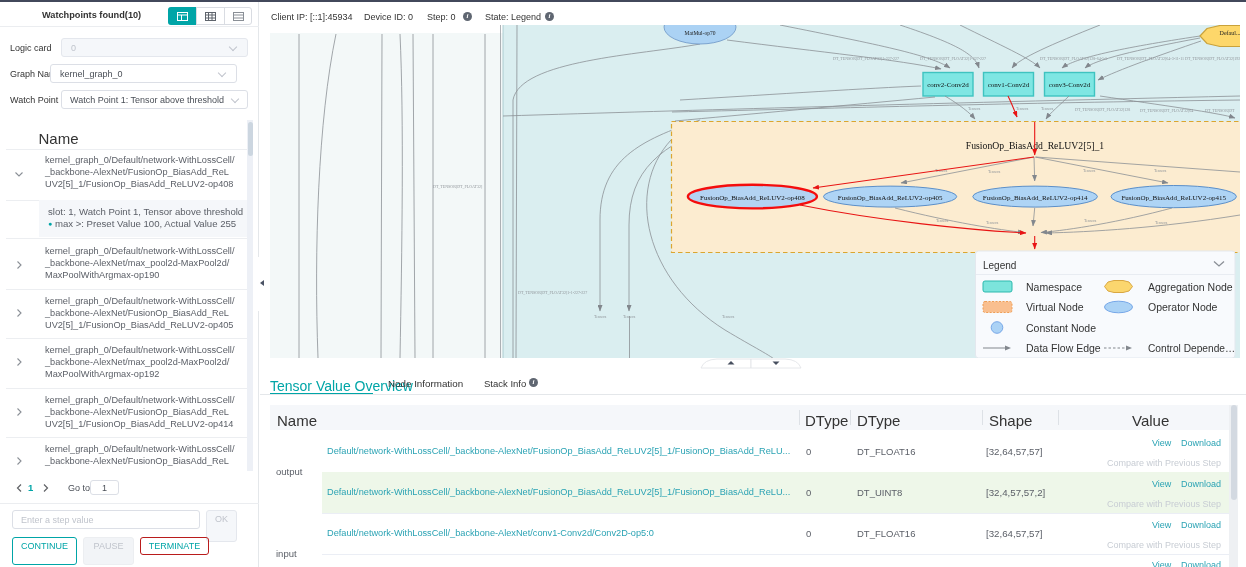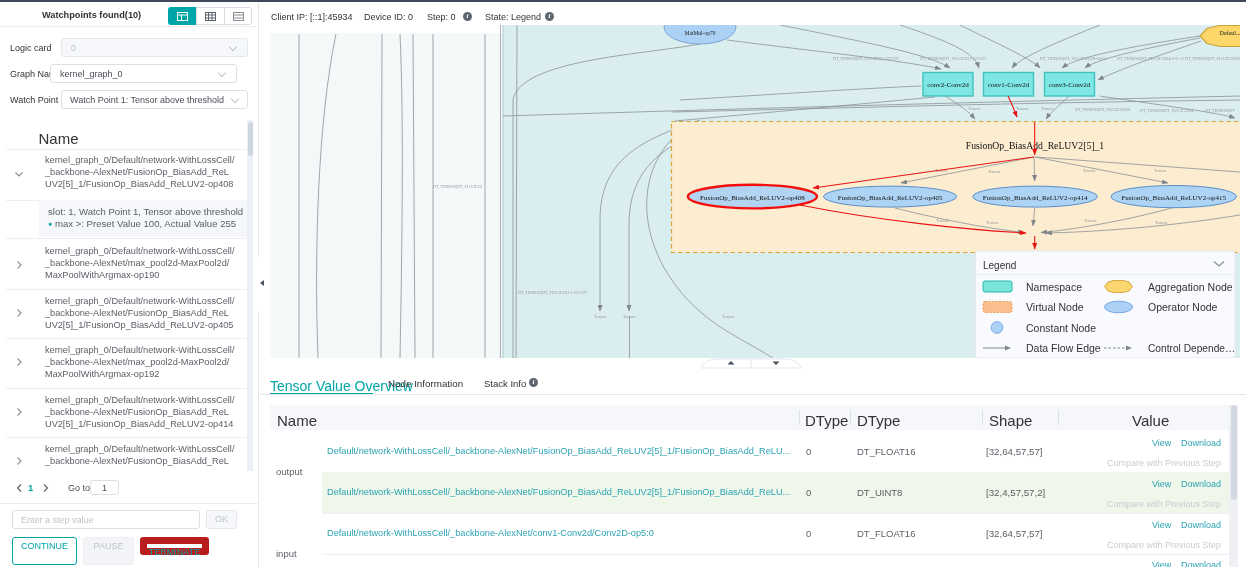--- a/index.html
+++ b/index.html
@@ -117,25 +117,25 @@
     <path d="M2 1.5 L5.5 5 L2 8.5" stroke="#606266" stroke-width="1.2" fill="none"></path>
   </svg>
 <div class="abs t9" style="left:68px;top:483px;color:#4a4f57;">Go to</div>
 <div class="abs" style="left:90px;top:480px;width:29px;height:15px;border:1px solid #dcdfe6;border-radius:3px;"></div>
 <div class="abs t9" style="left:90px;top:483px;width:29px;text-align:center;color:#4a4f57;">1</div>
 
 <div class="abs" style="left:0;top:503px;width:259px;height:1px;background:#ebedf0;"></div>
 
 <div class="abs" style="left:12px;top:510px;width:188px;height:19px;border:1px solid #dcdfe6;border-radius:3px;background:#fff;"></div>
 <div class="abs t9" style="left:21px;top:515px;color:#c0c4cc;">Enter a step value</div>
-<div class="abs t9" style="left:206px;top:510px;width:31px;height:19px;background:#f5f7fa;border:1px solid #e4e7ed;border-radius:3px;text-align:center;color:#c0c4cc;line-height:17px;">OK</div>
+<div class="abs t9" style="left:206px;top:510px;width:31px;height:32px;background:#f5f7fa;border:1px solid #e4e7ed;border-radius:3px;text-align:center;color:#c0c4cc;line-height:17px;">OK</div>
 
 <div class="abs t9" style="left:12px;top:537px;width:65px;height:28px;border:1px solid #00a5a7;border-radius:3px;text-align:center;color:#00a5a7;line-height:16px;">CONTINUE</div>
 <div class="abs t9" style="left:83px;top:537px;width:51px;height:28px;background:#f2f4f7;border:1px solid #eceef1;border-radius:3px;text-align:center;color:#c0c4cc;line-height:16px;">PAUSE</div>
-<div class="abs t9" style="left:140px;top:537px;width:69px;height:18px;border:7px solid #b91c1c;border-radius:3px;text-align:center;color:#00a5a7;line-height:16px;">TERMINATE</div>
+<div class="abs t9" style="left:140px;top:537px;width:69px;height:18px;border:1px solid #b91c1c;border-radius:3px;text-align:center;color:#00a5a7;line-height:16px;">TERMINATE</div>
 
 <div class="abs t9" style="left:271px;top:12px;color:#333;">Client IP: [::1]:45934</div>
 <div class="abs t9" style="left:364px;top:12px;color:#333;">Device ID: 0</div>
 <div class="abs t9" style="left:427px;top:12px;color:#333;text-align:center;">Step: 0</div>
 <div class="abs ico" style="left:463px;top:12px;">i</div>
 <div class="abs t9" style="left:485px;top:12px;color:#333;">State: Legend</div>
 <div class="abs ico" style="left:545px;top:12px;">i</div>
 
 <svg class="abs" style="left:260px;top:25px;" width="986" height="333" viewBox="260 25 986 333">
   <defs>

